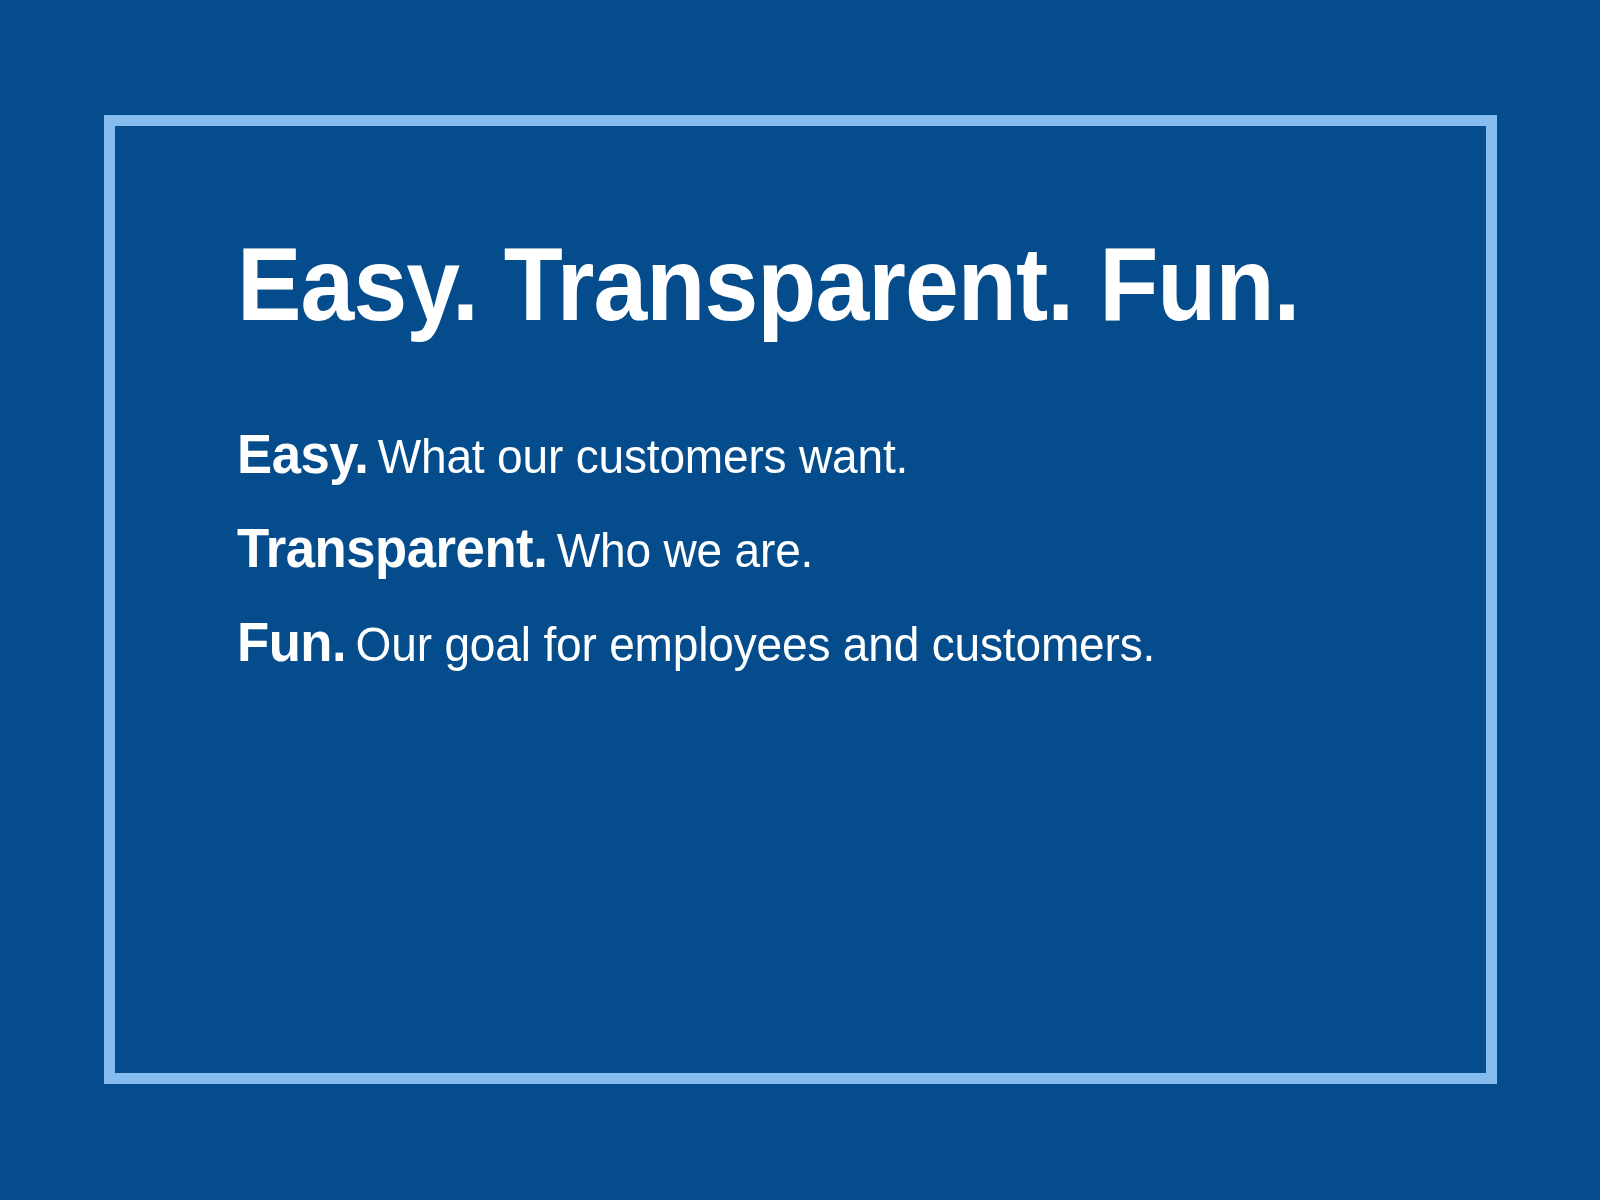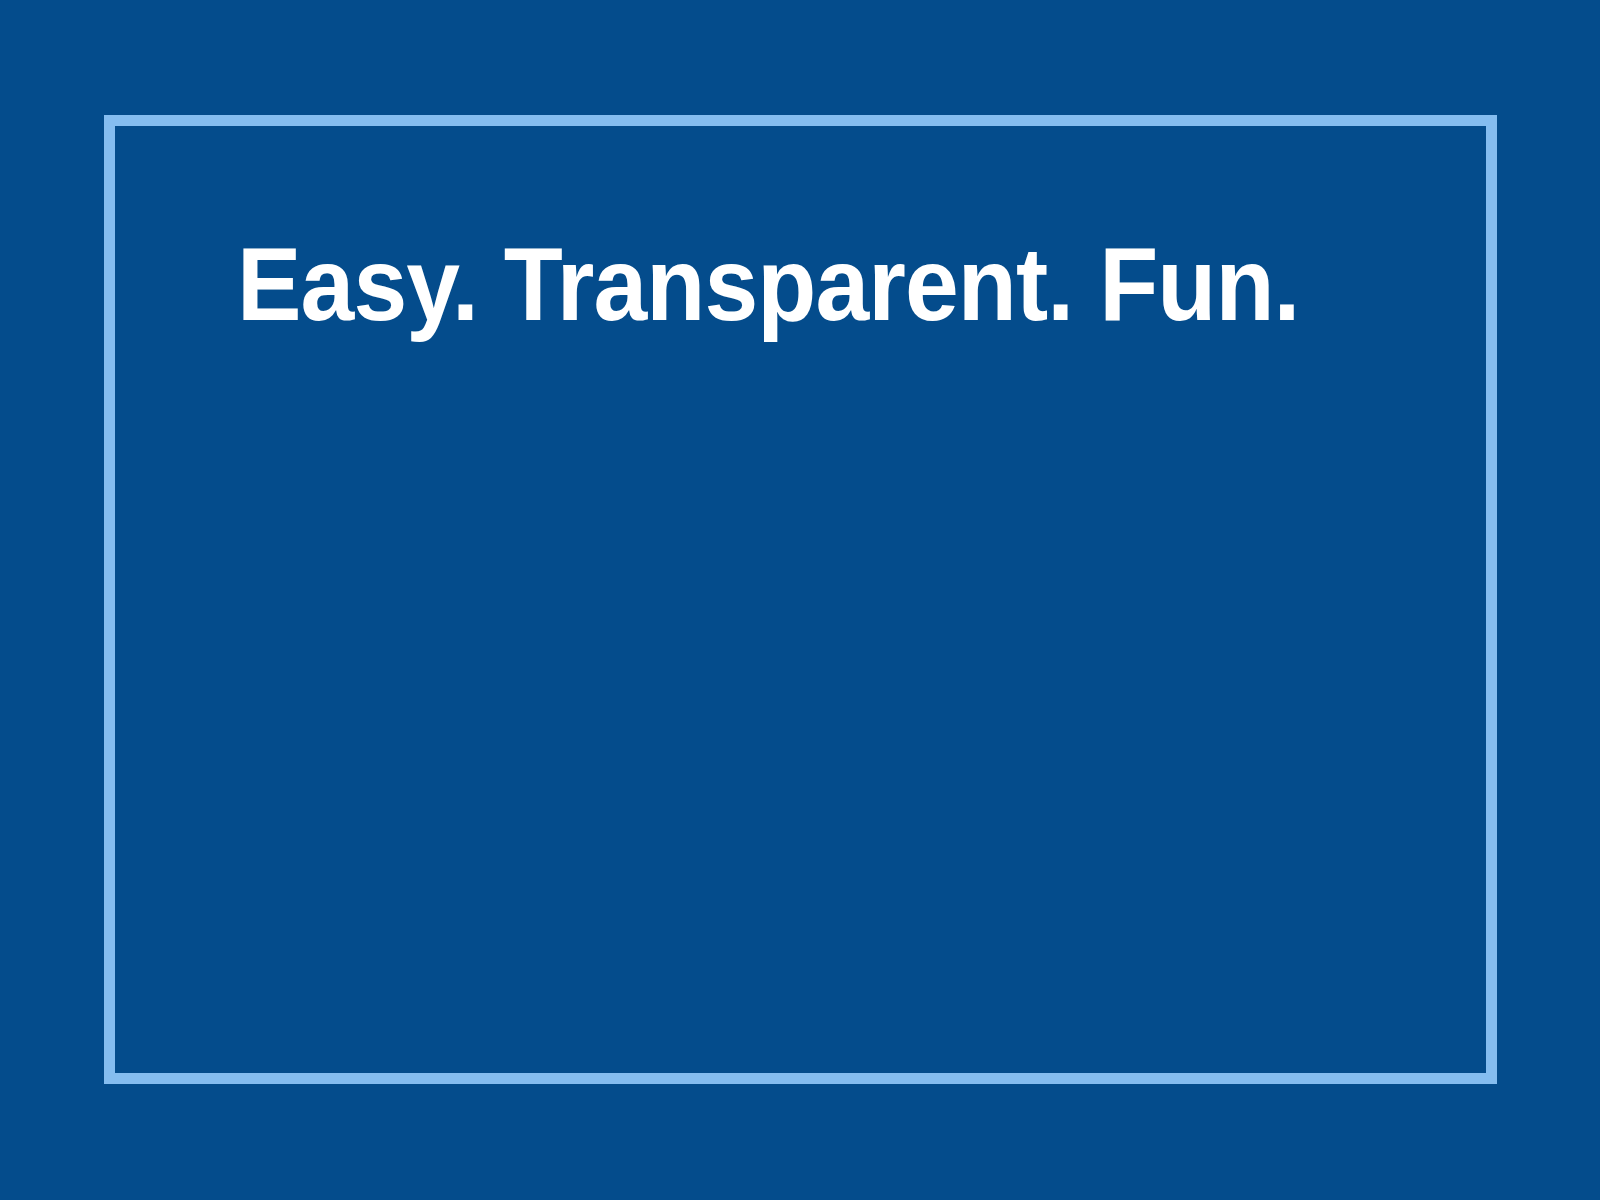--- a/index.html
+++ b/index.html
@@ -102,15 +102,30 @@
 
 <div id="slide">
 
   <div id="frame"></div>
 
   <div id="content">
 
     <div class="headline">Easy. Transparent. Fun.</div>
 
 
+    <div class="definitions">
+
+      <div class="def-line">
+        <span class="def-term">Easy.</span><span class="def-desc">What our customers want.</span>
+      </div>
+
+      <div class="def-line">
+        <span class="def-term">Transparent.</span><span class="def-desc">Who we are.</span>
+      </div>
+
+      <div class="def-line">
+        <span class="def-term">Fun.</span><span class="def-desc">Our goal for employees and customers.</span>
+      </div>
+
+    </div>
 
   </div>
 </div>
 
 </body></html>

